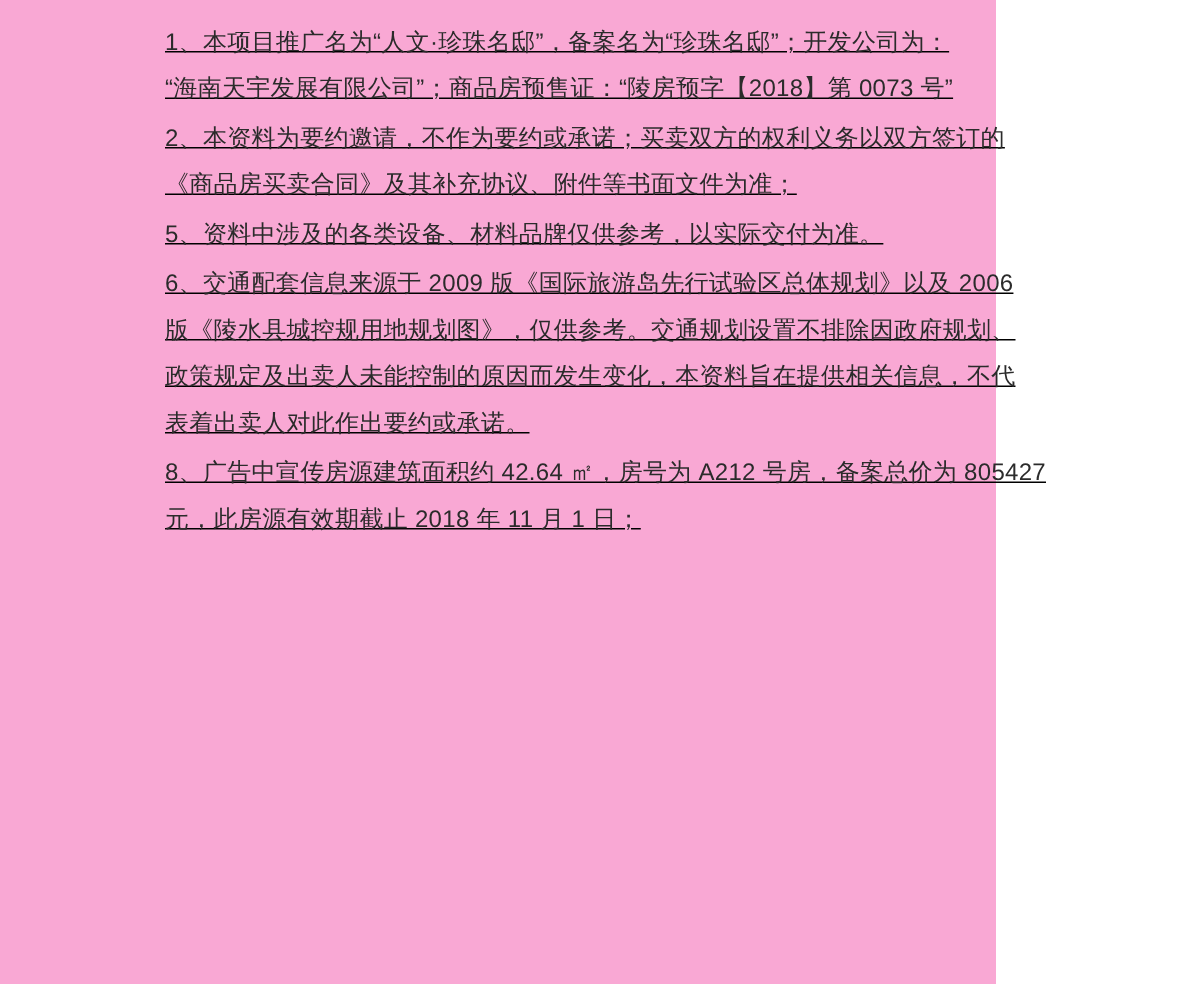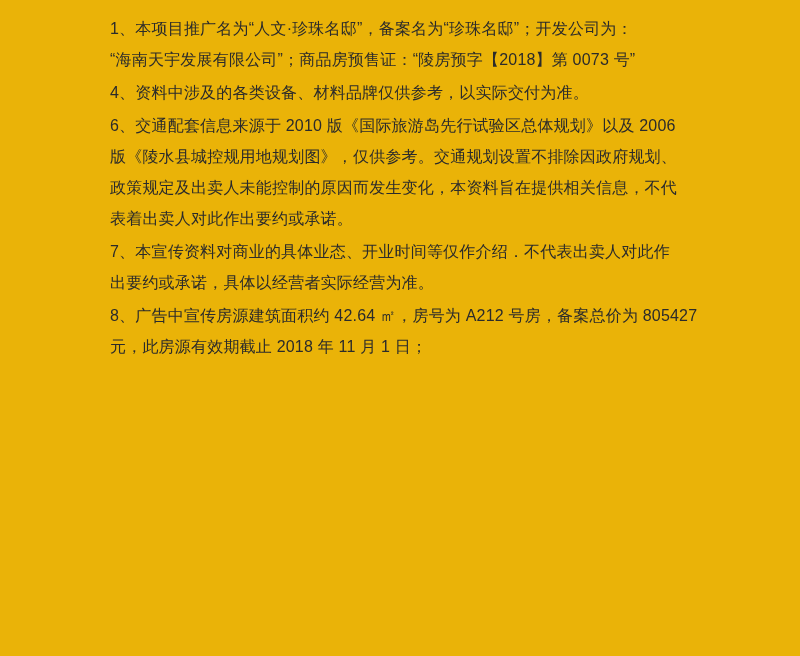--- a/index.html
+++ b/index.html
@@ -5,44 +5,45 @@
   * { box-sizing: border-box; }
   html, body {
     margin: 0;
     padding: 0;
     width: 800px;
     height: 656px;
     background: #ffffff;
     overflow: hidden;
   }
   .page {
-    width: 800px;
+    width: 664px;
     height: 656px;
     padding: 13px 100px 0 110px;
-    background: #eab308;
+    background: #f9a8d4;
+    text-decoration: underline;
   }
   .para {
     font-family: "Liberation Sans", "DejaVu Sans", sans-serif;
     font-size: 16px;
     line-height: 31px;
     font-weight: 400;
     color: #2b2b2b;
     letter-spacing: 0.2px;
     margin: 0 0 2px 0;
     white-space: pre;   
   }
 </style>
 </head>
 <body>
 
 <div class="page">
   <p class="para">1、本项目推广名为“人文·珍珠名邸”，备案名为“珍珠名邸”；开发公司为：
 “海南天宇发展有限公司”；商品房预售证：“陵房预字【2018】第 0073 号”</p>
-  <p class="para">4、资料中涉及的各类设备、材料品牌仅供参考，以实际交付为准。</p>
-  <p class="para">6、交通配套信息来源于 2010 版《国际旅游岛先行试验区总体规划》以及 2006
+  <p class="para">2、本资料为要约邀请，不作为要约或承诺；买卖双方的权利义务以双方签订的
+《商品房买卖合同》及其补充协议、附件等书面文件为准；</p>
+  <p class="para">5、资料中涉及的各类设备、材料品牌仅供参考，以实际交付为准。</p>
+  <p class="para">6、交通配套信息来源于 2009 版《国际旅游岛先行试验区总体规划》以及 2006
 版《陵水县城控规用地规划图》，仅供参考。交通规划设置不排除因政府规划、
 政策规定及出卖人未能控制的原因而发生变化，本资料旨在提供相关信息，不代
 表着出卖人对此作出要约或承诺。</p>
-  <p class="para">7、本宣传资料对商业的具体业态、开业时间等仅作介绍．不代表出卖人对此作
-出要约或承诺，具体以经营者实际经营为准。</p>
   <p class="para">8、广告中宣传房源建筑面积约 42.64 ㎡，房号为 A212 号房，备案总价为 805427
 元，此房源有效期截止 2018 年 11 月 1 日；</p>
 </div>
 
 </body></html>

